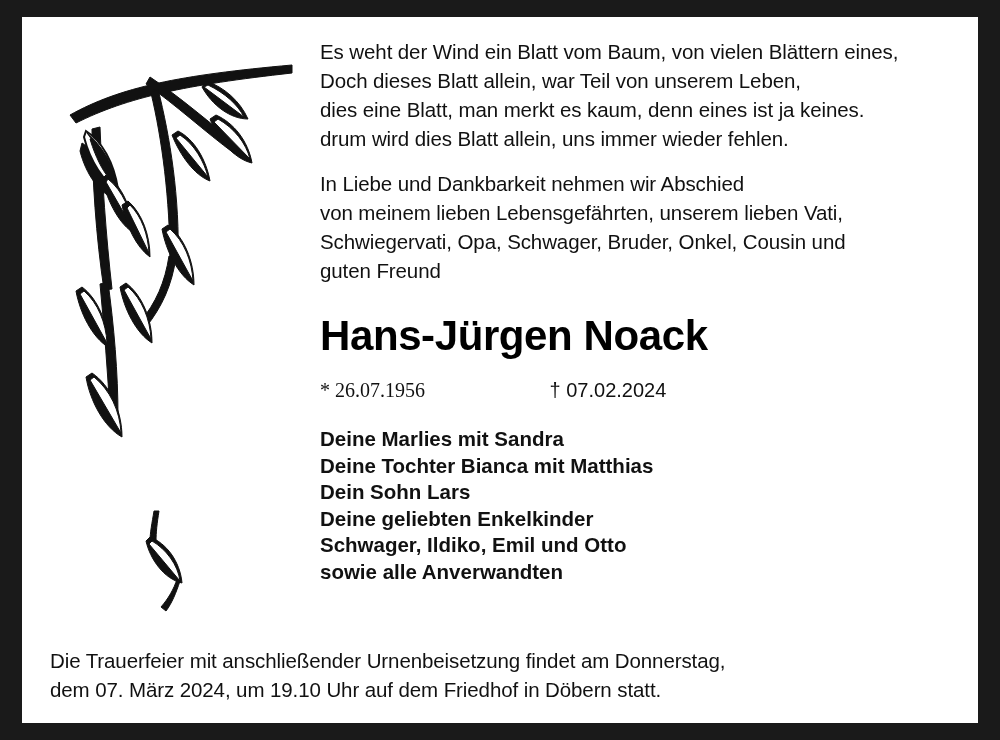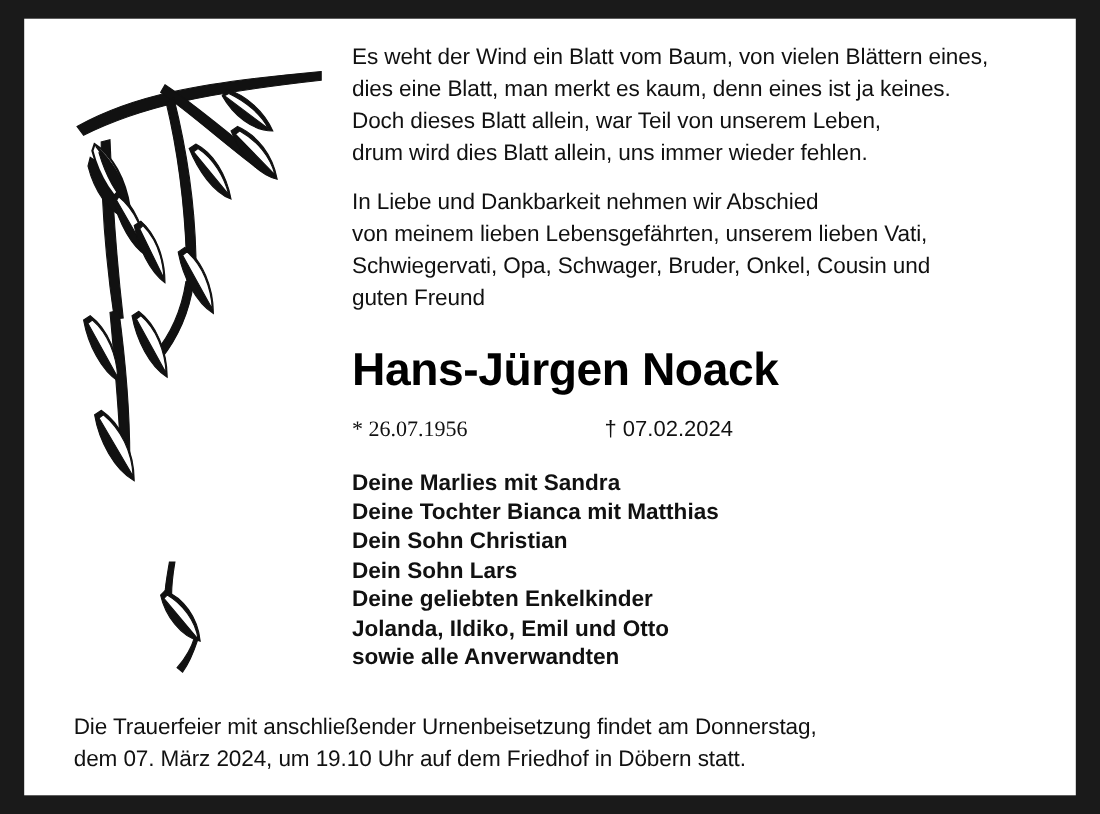--- a/index.html
+++ b/index.html
@@ -105,21 +105,20 @@
 
   .ceremony {
     position: absolute;
     left: 28px;
     top: 629px;
     width: 900px;
     font-size: 20.5px;
     line-height: 29px;
     color: #111111;
     letter-spacing: -0.1px;
-    margin-left: 17px;
   }
   .ceremony div { white-space: nowrap; }
 </style>
 </head>
 <body>
 
 <div class="page">
   <div class="inner">
 
     <svg class="branch" viewBox="0 0 290 620" xmlns="http://www.w3.org/2000/svg">
@@ -170,46 +169,45 @@
       <g fill="#111111" stroke="#111111">
         <path d="M22 4 C 20 16, 18 26, 18 34 L24 34 C 24 26, 25 16, 27 4 Z"></path>
         <path d="M18 30 C 34 36, 48 54, 50 76 C 32 72, 18 52, 14 34 Z"></path>
         <path d="M20 34 C 34 42, 46 58, 48 74 L17 37 Z" fill="#ffffff"></path>
         <path d="M48 74 C 44 86, 40 96, 34 104 L29 100 C 36 92, 42 82, 45 72 Z"></path>
       </g>
     </svg>
 
     <div class="poem">
       <div>Es weht der Wind ein Blatt vom Baum, von vielen Blättern eines,</div>
+      <div>Doch dieses Blatt allein, war Teil von unserem Leben,</div>
       <div>dies eine Blatt, man merkt es kaum, denn eines ist ja keines.</div>
-      <div>Doch dieses Blatt allein, war Teil von unserem Leben,</div>
       <div>drum wird dies Blatt allein, uns immer wieder fehlen.</div>
     </div>
 
     <div class="dedication">
       <div>In Liebe und Dankbarkeit nehmen wir Abschied</div>
       <div>von meinem lieben Lebensgefährten, unserem lieben Vati,</div>
       <div>Schwiegervati, Opa, Schwager, Bruder, Onkel, Cousin und</div>
       <div>guten Freund</div>
     </div>
 
     <div class="name">Hans-Jürgen Noack</div>
 
     <div class="dates">
       <span class="birth">* 26.07.1956</span>
       <span class="death">† 07.02.2024</span>
     </div>
 
     <div class="mourners">
       <div class="m">Deine Marlies mit Sandra</div>
       <div class="m">Deine Tochter Bianca mit Matthias</div>
-      <div class="m">Dein Sohn Christian</div>
       <div class="m">Dein Sohn Lars</div>
       <div class="m">Deine geliebten Enkelkinder</div>
-      <div class="m">Jolanda, Ildiko, Emil und Otto</div>
+      <div class="m">Schwager, Ildiko, Emil und Otto</div>
       <div class="m">sowie alle Anverwandten</div>
     </div>
 
     <div class="ceremony">
       <div>Die Trauerfeier mit anschließender Urnenbeisetzung findet am Donnerstag,</div>
       <div>dem 07. März 2024, um 19.10 Uhr auf dem Friedhof in Döbern statt.</div>
     </div>
 
   </div>
 </div>

